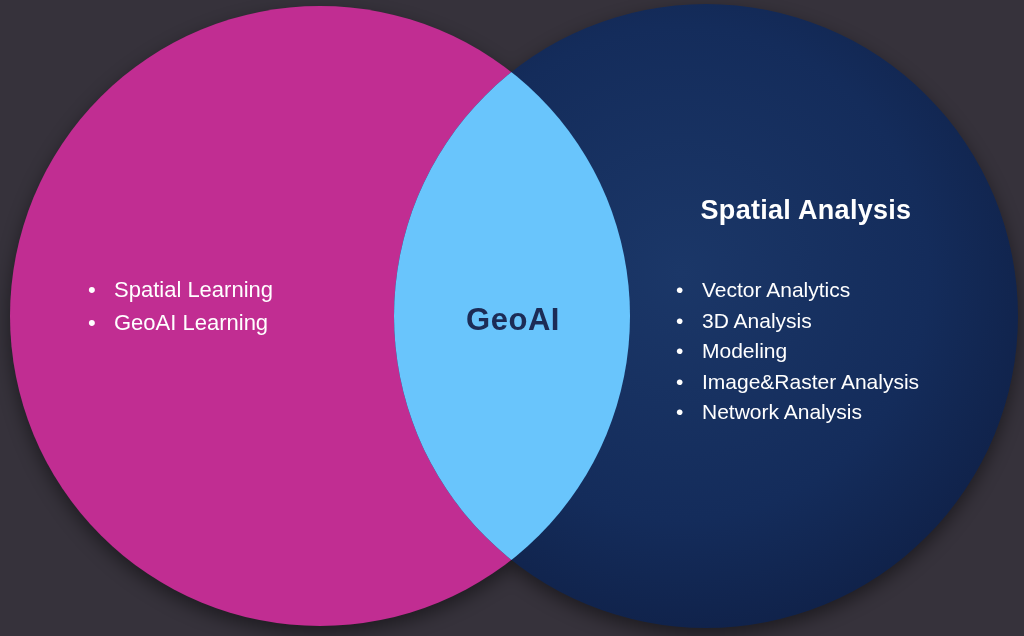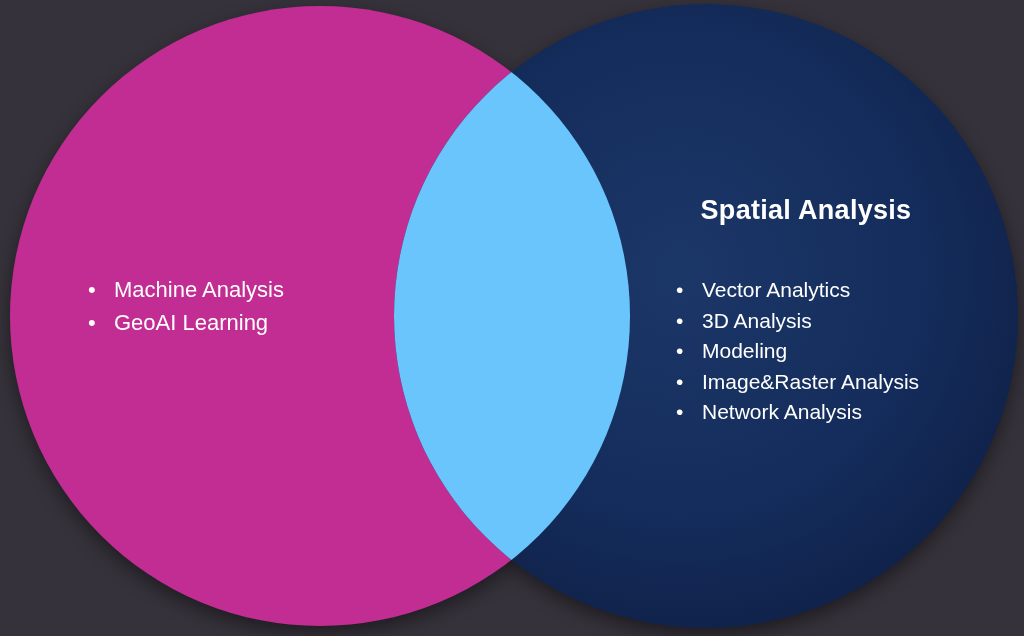--- a/index.html
+++ b/index.html
@@ -107,29 +107,30 @@
       <circle cx="706" cy="316" r="312" fill="url(#navyGrad)"></circle>
     </g>
 
     <circle cx="706" cy="316" r="312" clip-path="url(#pinkClip)" fill="#69c5fc"></circle>
   </svg>
 
   <div class="overlay">
 
 
     <ul class="bullet-list ai-list">
-      <li>Machine Analysis</li>
+      <li>Spatial Learning</li>
       <li>GeoAI Learning</li>
     </ul>
 
     <div class="circle-title sa-title">Spatial Analysis</div>
 
     <ul class="bullet-list sa-list">
       <li>Vector Analytics</li>
       <li>3D Analysis</li>
       <li>Modeling</li>
       <li>Image&amp;Raster Analysis</li>
       <li>Network Analysis</li>
     </ul>
 
+    <div class="overlap-label">GeoAI</div>
 
   </div>
 </div>
 
 </body></html>

